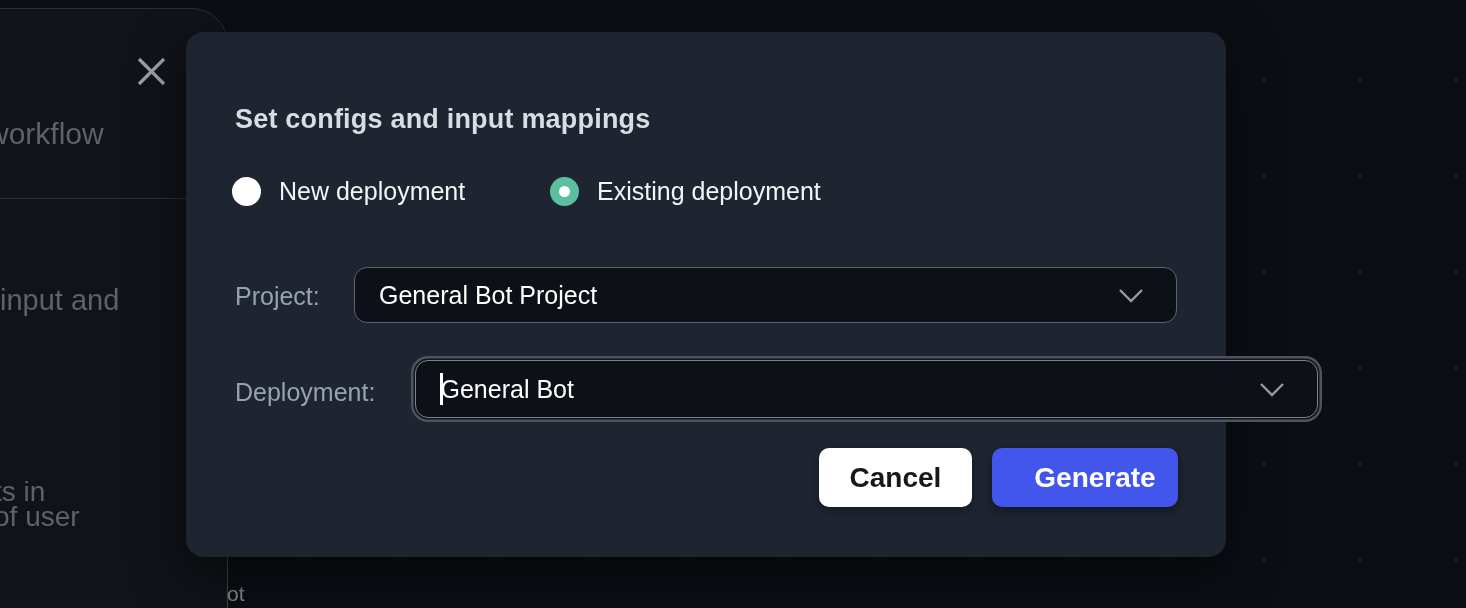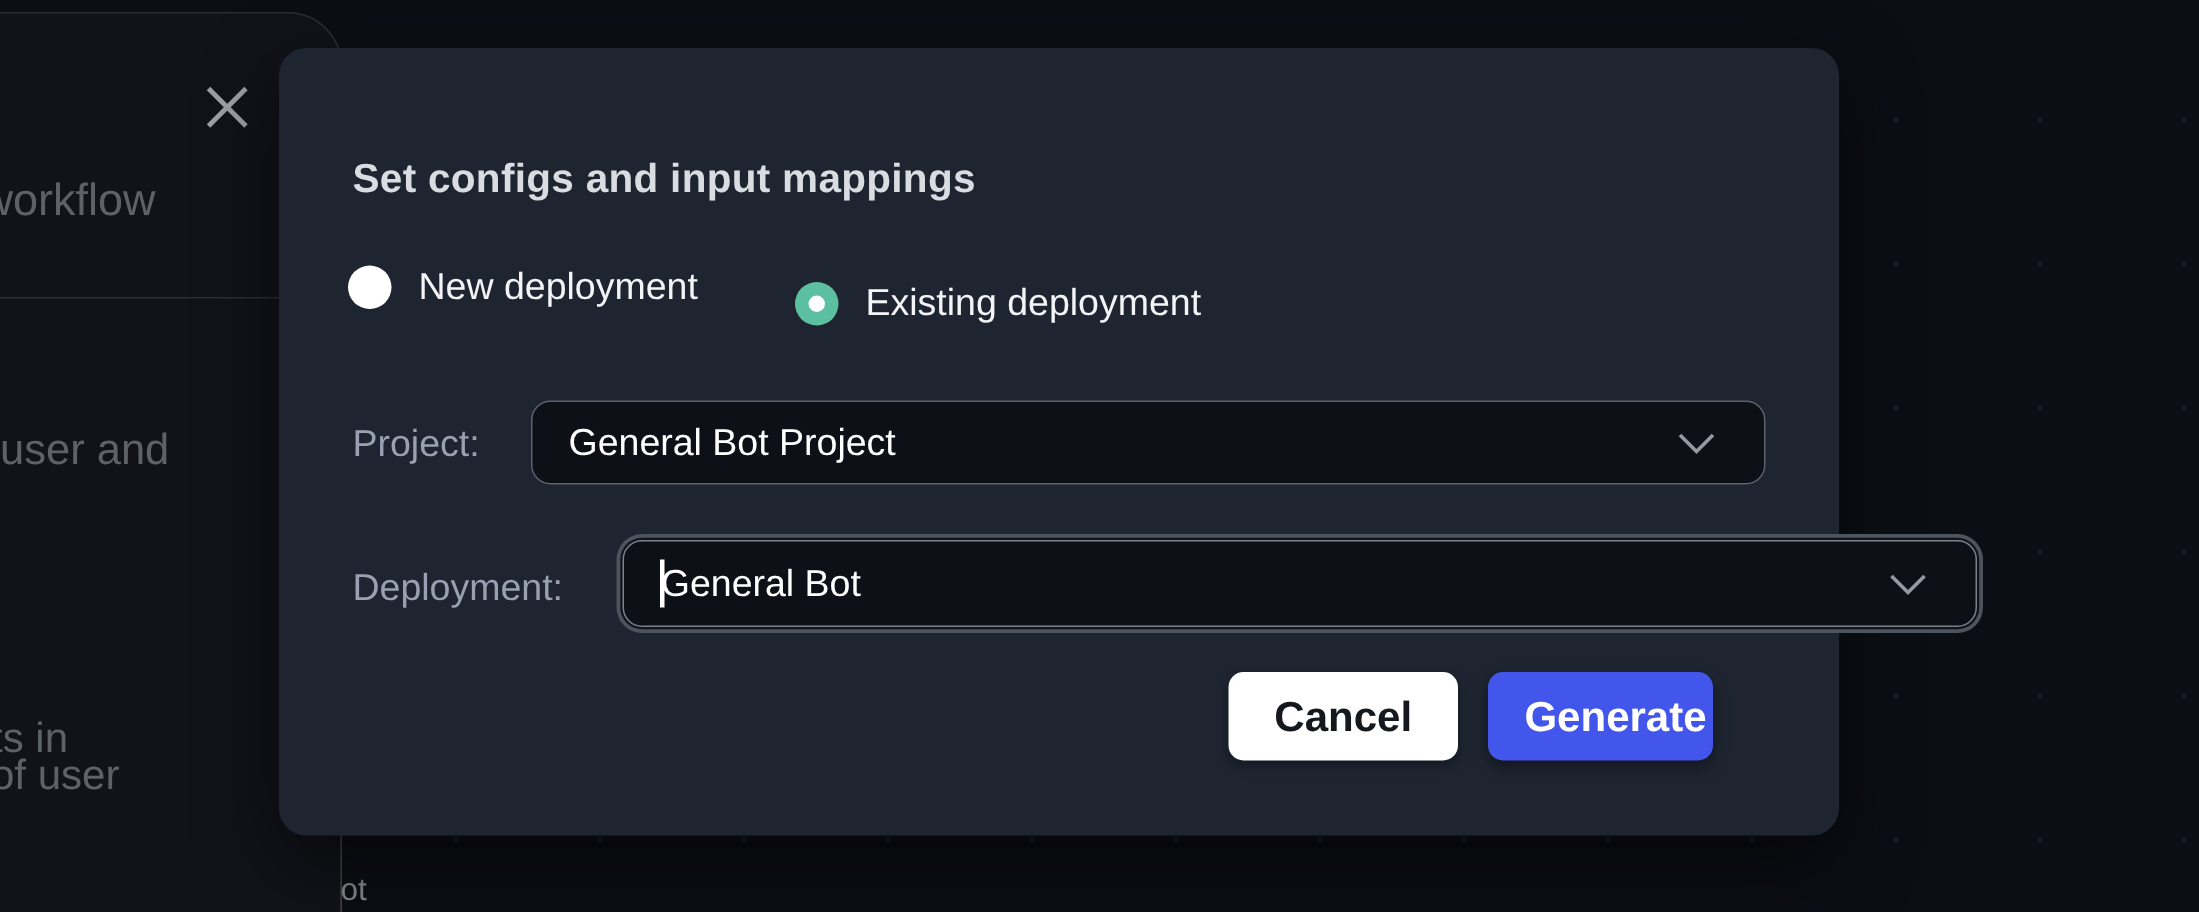--- a/index.html
+++ b/index.html
@@ -79,21 +79,21 @@
     font-weight: 700;
     letter-spacing: 0.2px;
     color: #d9dce1;
     margin-top: 12px;
   }
 
   
   .radio-row { position: absolute; left: 0; top: 145px; width: 100%; height: 32px; }
   .radio-option { position: absolute; display: flex; align-items: flex-end; cursor: pointer; }
   .radio-option.opt-new { left: 46px; }
-  .radio-option.opt-existing { left: 344px; margin-top: 11px; }
+  .radio-option.opt-existing { left: 364px; }
   .radio-circle {
     width: 29px; height: 29px;
     border-radius: 50%;
     background: #ffffff;
     flex: 0 0 auto;
   }
   .radio-circle.selected {
     background: var(--radio_selected_teal, #5cbf9f);
     display: flex; align-items: center; justify-content: center;
   }
@@ -164,35 +164,35 @@
     cursor: pointer;
     display: flex; align-items: center; justify-content: center;
   }
   .btn-cancel {
     left: 633px; width: 153px;
     background: var(--cancel_bg, #ffffff);
     color: #15181d;
     box-shadow: 0 3px 8px rgba(0,0,0,0.35);
   }
   .btn-generate {
-    left: 806px; width: 150px;
+    left: 806px; width: 186px;
     background: var(--accent_blue, #4356ec);
     color: #ffffff;
     box-shadow: 0 4px 10px rgba(0,0,0,0.4);
     padding-left: 20px;
   }
 </style>
 </head>
 <body>
 
 <div class="bg-card"></div>
 <div class="bg-divider"></div>
 
 <div class="bg-text bg-workflow">workflow</div>
-<div class="bg-text bg-design">user and</div>
+<div class="bg-text bg-design">input and</div>
 <div class="bg-text bg-ts">ts in</div>
 <div class="bg-text bg-user">of user</div>
 
 <div class="bg-vline"></div>
 <div class="bg-bot">ot</div>
 
 <div class="close-btn">
   <span style="display:flex">
     <svg width="31" height="31" viewBox="0 0 31 31">
       <line x1="3" y1="3" x2="28" y2="28" stroke="#9ca0a6" stroke-width="3.2"></line>

